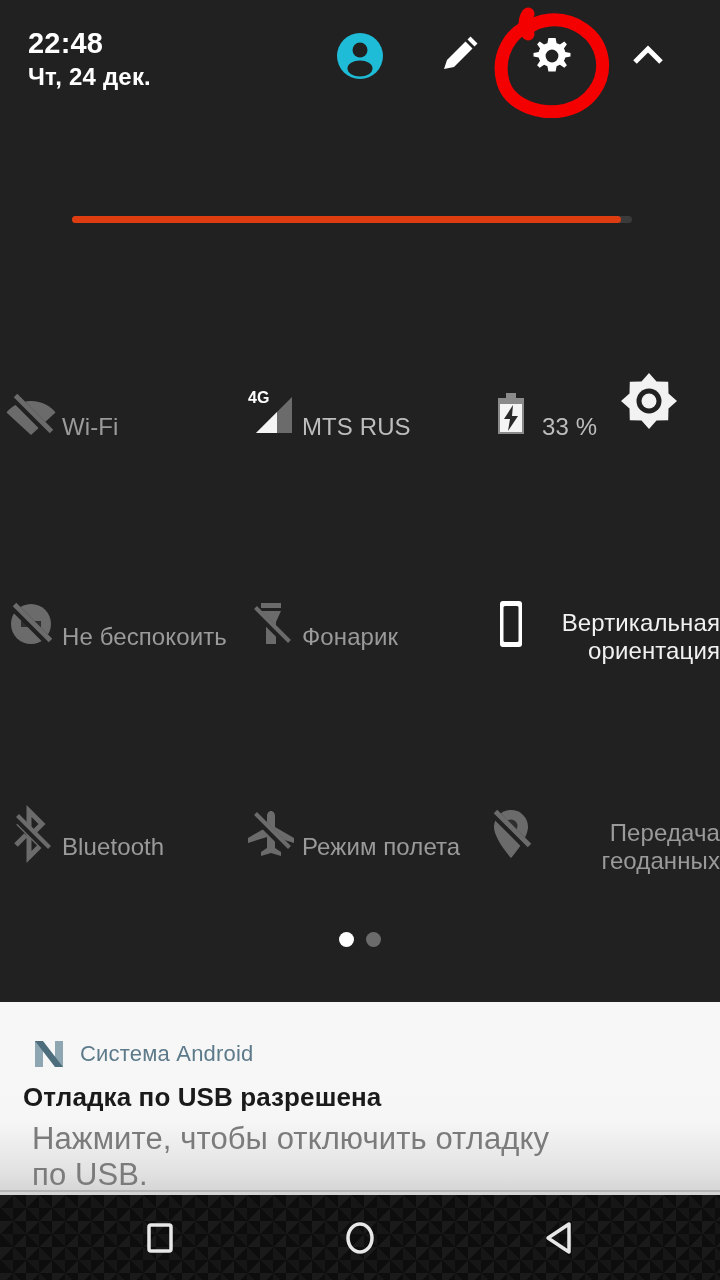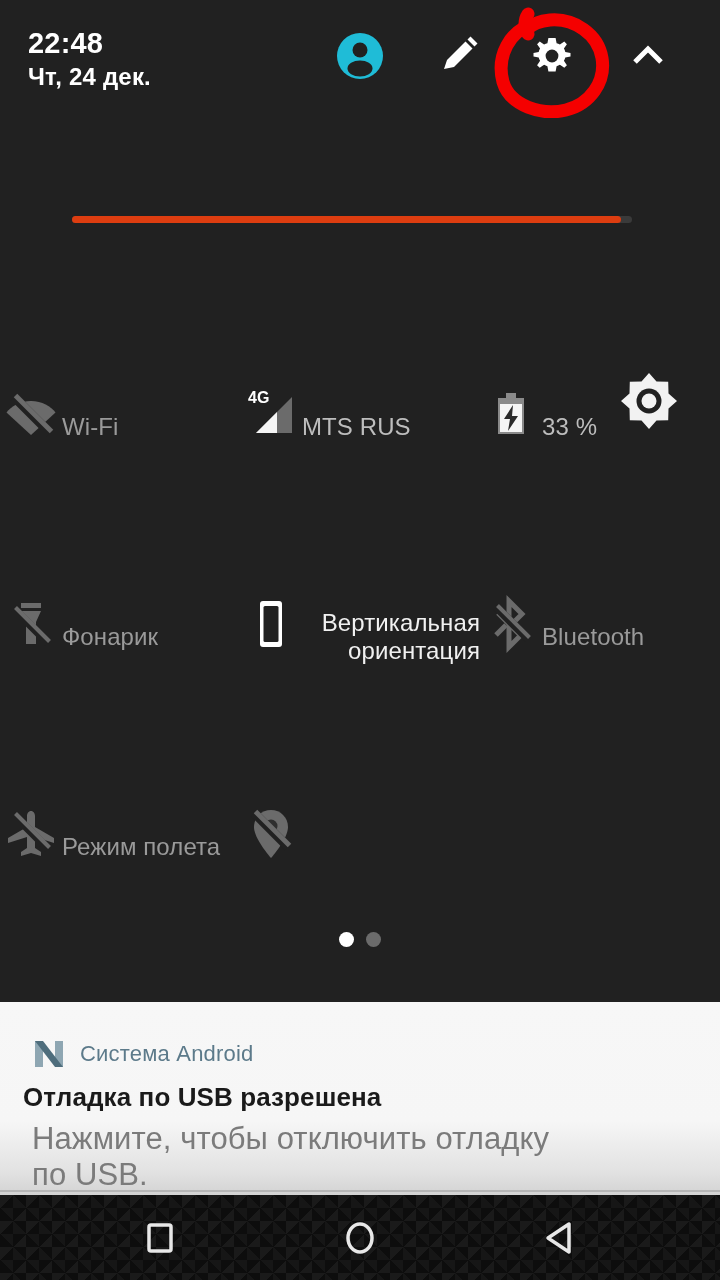--- a/index.html
+++ b/index.html
@@ -306,20 +306,31 @@
           <svg viewBox="0 0 62 62" width="62" height="62">
             <rect x="26" y="10" width="10" height="6" fill="#8a8a8a"></rect>
             <rect x="18" y="15" width="26" height="36" fill="#8a8a8a"></rect>
             <rect x="20" y="21" width="22" height="28" fill="#f5f5f5"></rect>
             <path d="M33 22 L24 36 L30 36 L28 48 L38 33 L32 33 Z" fill="#2a2a2a"></path>
           </svg>
         </div>
         <div class="tile-label">33 %</div>
       </div>
 
+      <div class="tile state-off">
+        <div class="tile-icon">
+          <svg viewBox="0 0 62 62" width="62" height="62">
+            <circle cx="31" cy="31" r="20" fill="#6b6b6b"></circle>
+            <rect x="21" y="28" width="20" height="6" fill="#2e2e2e"></rect>
+            <path d="M13 13 L49 49" stroke="#212121" stroke-width="9" fill="none"></path>
+            <path d="M14.5 11.5 L50.5 47.5" stroke="#6b6b6b" stroke-width="5" fill="none"></path>
+          </svg>
+        </div>
+        <div class="tile-label">Не беспокоить</div>
+      </div>
 
       <div class="tile state-off">
         <div class="tile-icon">
           <svg viewBox="0 0 62 62" width="62" height="62">
             <rect x="21" y="10" width="20" height="5" fill="#6b6b6b"></rect>
             <path d="M21 18 L41 18 L36 29 L36 51 L26 51 L26 29 Z" fill="#6b6b6b"></path>
             <path d="M14 16 L48 50" stroke="#212121" stroke-width="8" fill="none"></path>
             <path d="M15.5 14.5 L49.5 48.5" stroke="#6b6b6b" stroke-width="4" fill="none"></path>
           </svg>
         </div>
@@ -362,20 +373,21 @@
 
       <div class="tile state-off">
         <div class="tile-icon">
           <svg viewBox="0 0 62 62" width="62" height="62">
             <path d="M31 7 C21.5 7 14 14.5 14 24 C14 36 31 55 31 55 C31 55 48 36 48 24 C48 14.5 40.5 7 31 7 Z" fill="#6b6b6b"></path>
             <circle cx="31" cy="23" r="6.5" fill="#2e2e2e"></circle>
             <path d="M14 10 L48 44" stroke="#212121" stroke-width="9" fill="none"></path>
             <path d="M15.5 8.5 L49.5 42.5" stroke="#6b6b6b" stroke-width="5" fill="none"></path>
           </svg>
         </div>
+        <div class="tile-label">Передача геоданных</div>
       </div>
     </div>
 
     <div id="page-dots">
       <div class="dot active"></div>
       <div class="dot inactive"></div>
     </div>
   </div>
 
   <div id="notification-area">

